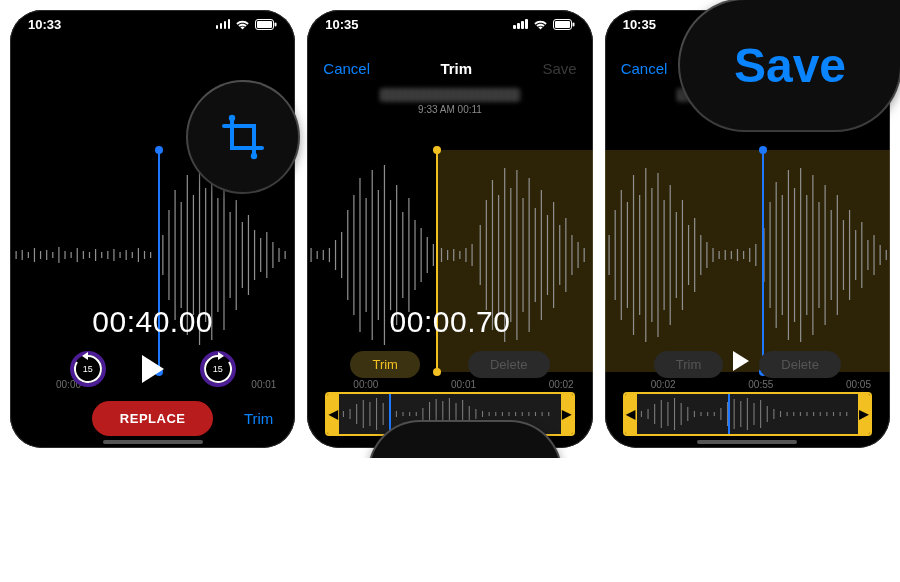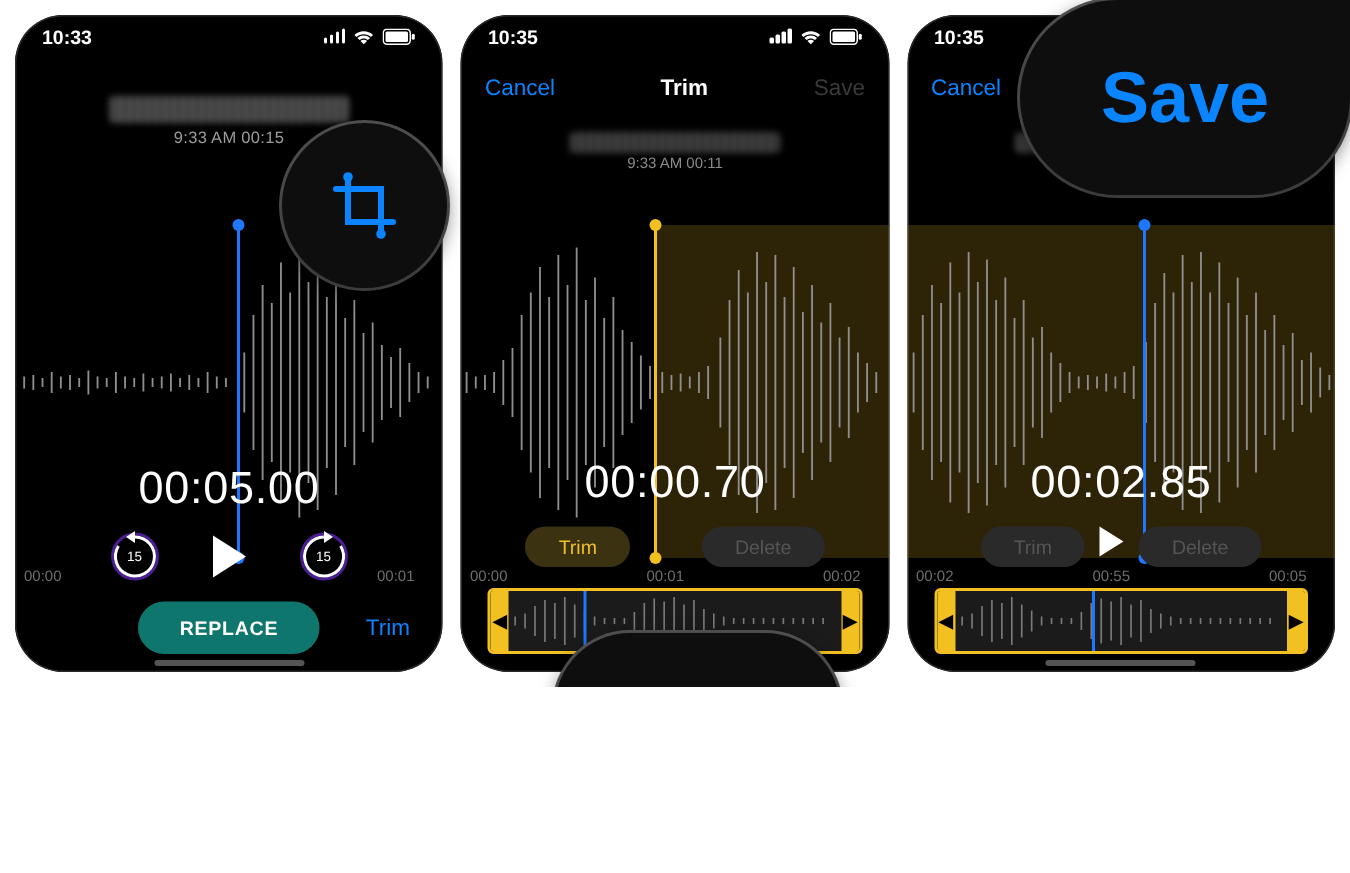--- a/index.html
+++ b/index.html
@@ -72,21 +72,21 @@
     border-radius:3px;
   }
   .rec-sub {
     font-size: 11px;
     color: #9c9c9c;
     letter-spacing: 0.2px;
   }
   .trimbar {
     display:flex;
     justify-content:space-between;
-    align-items:flex-start;
+    align-items:center;
     padding: 0 16px;
     height: 36px;
     font-size: 15px;
     gap: 44px;
   }
   .trimbar .cancel { color:#0a84ff; font-weight:400; }
   .trimbar .title  { color:#fff; font-weight:600; }
   .trimbar .save   { color:#0a84ff; font-weight:400; }
   .trimbar .save.dim{ color:#3a3a3a; }
   .trim-sub-blur {
@@ -106,21 +106,21 @@
     top: 130px; left:0; right:0;
     height: 250px;
   }
   .wave-svg{ display:block; }
   .time-axis {
     position:absolute; left:0; right:0; bottom:0;
     display:flex; font-size:10px; color:#6f6f6f;
     padding: 0 6px;
     justify-content: space-between;
   }
-  .time-axis span{ min-width:38px; text-align:left;}
+  .time-axis span{ min-width:38px; text-align:left;margin-left:40px;}
   .playhead {
     position:absolute; top:10px; bottom:18px;
     width:2px; background:#1e78ff;
   }
   .playhead::before,
   .playhead::after{
     content:""; position:absolute; left:-3px;
     width:8px; height:8px; border-radius:50%; background:#1e78ff;
   }
   .playhead::before{ top:-4px;}
@@ -155,40 +155,40 @@
     letter-spacing:0.5px;
     margin-bottom: 12px;
     font-variant-numeric: tabular-nums;
   }
   .transport{
     display:flex; justify-content:center; align-items:center;
     gap: 36px;
     margin-bottom: 14px;
   }
   .skipbtn{
-    width:28px; height:28px; border:2px solid #4c1d95; border-radius:50%;
+    width:28px; height:28px; border:4px solid #4c1d95; border-radius:50%;
     position:relative;
     display:flex; align-items:center; justify-content:center;
     font-size:9px; color:#fff;text-align:center;
   }
   .skipbtn svg{position:absolute;}
   .play-triangle{
     width:0;height:0;
     border-left:22px solid #fff;
     border-top:14px solid transparent;
     border-bottom:14px solid transparent;
   }
   .action-row{
     display:flex; justify-content:center; align-items:center;
     gap: 30px;
     padding: 0 18px;
     position:relative;
   }
   .replace-btn{
-    background:#0f766e;
+    background:#b91c1c;
     color:#fff; font-weight:600; font-size:13px;
     padding: 10px 28px;
     border-radius: 22px;
     letter-spacing:0.5px;
   }
   .done-link{
     color:#0a84ff; font-size:15px;
     position:absolute; right:22px;
   }
   .pill-row{
@@ -276,24 +276,20 @@
         <span class="battery">
           <svg width="22" height="11" viewBox="0 0 22 11">
               <rect x="0.5" y="0.5" width="18" height="10" rx="2.5" stroke="#fff" fill="none"></rect>
               <rect x="2" y="2" width="15" height="7" rx="1" fill="#fff"></rect>
               <rect x="19.5" y="3.5" width="2" height="4" rx="1" fill="#fff"></rect>
             </svg>
         </span>
       </span>
     </div>
 
-    <div class="zone-header">
-      <div class="rec-title-blur"></div>
-      <div class="rec-sub">9:33 AM   00:15</div>
-    </div>
 
     <div class="wave-area">
       <svg class="wave-svg" width="100%" height="230" preserveAspectRatio="none" viewBox="0 0 280 230">
         <g stroke="#8f8f8f" stroke-width="1.2">
 
           <line x1="6" y1="111" x2="6" y2="119"></line>
             <line x1="12" y1="110" x2="12" y2="120"></line>
             <line x1="18" y1="112" x2="18" y2="118"></line>
             <line x1="24" y1="108" x2="24" y2="122"></line>
             <line x1="30" y1="111" x2="30" y2="119"></line>
@@ -340,21 +336,21 @@
         </g>
       </svg>
       <div class="playhead" style="left:52%"></div>
       <div class="time-axis">
         <span>00:00</span>
         <span>00:01</span>
       </div>
     </div>
 
     <div class="lower">
-      <div class="big-time">00:05.00</div>
+      <div class="big-time">00:40.00</div>
       <div class="transport">
         <div class="skipbtn">
            <span>15</span>
            <svg width="34" height="34" viewBox="0 0 34 34" style="top:-3px;left:-3px">
               <path d="M6 10 A13 13 0 1 0 17 4" fill="none" stroke="#fff" stroke-width="2"></path>
               <path d="M17 0 L11 4 L17 8 Z" fill="#fff"></path>
             </svg>
         </div>
         <div>
             <div class="play-triangle"></div>
@@ -610,21 +606,20 @@
       </svg>
       <div class="playhead" style="left:55%"></div>
       <div class="time-axis">
         <span>00:02</span>
         <span>00:55</span>
         <span>00:05</span>
       </div>
     </div>
 
     <div class="lower">
-      <div class="big-time">00:02.85</div>
       <div class="pill-row">
         <div class="pill">Trim</div>
         <div>
             <div class="play-triangle" style="border-left-width:16px;border-top-width:10px;border-bottom-width:10px;"></div>
           </div>
         <div class="pill">Delete</div>
       </div>
       <div class="thumb-strip">
         <div class="ts-handle left">◀</div>
         <svg class="mini" width="90%" height="40" preserveAspectRatio="none" viewBox="0 0 200 40">

